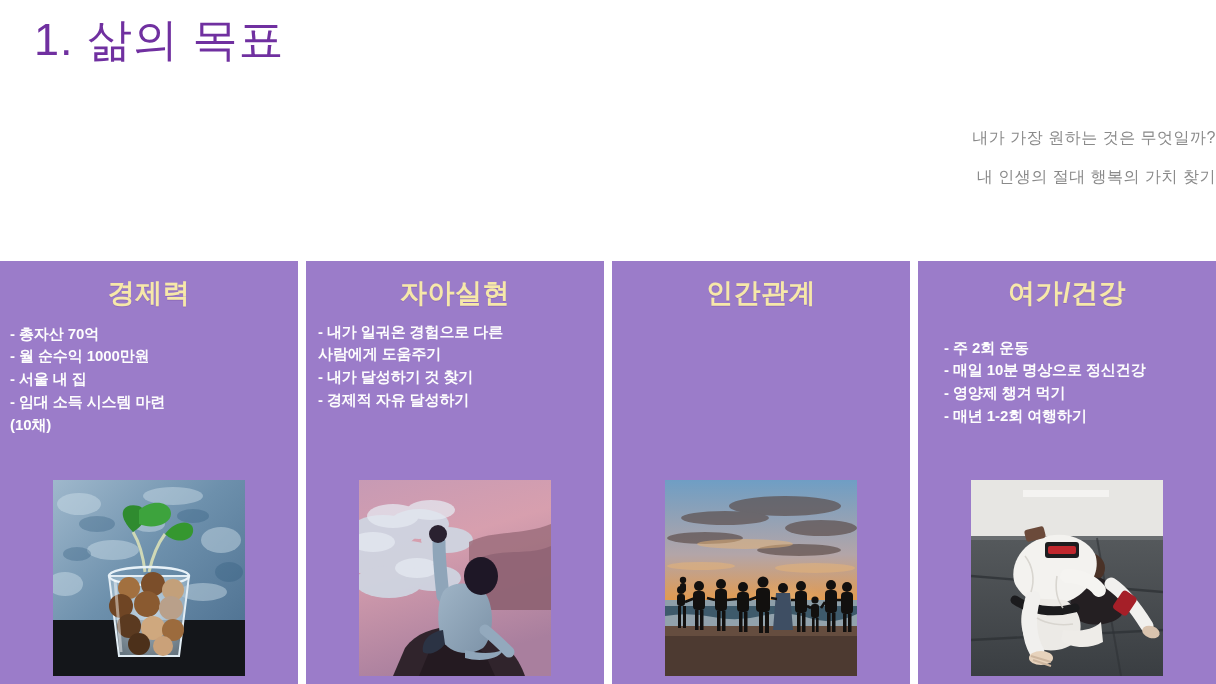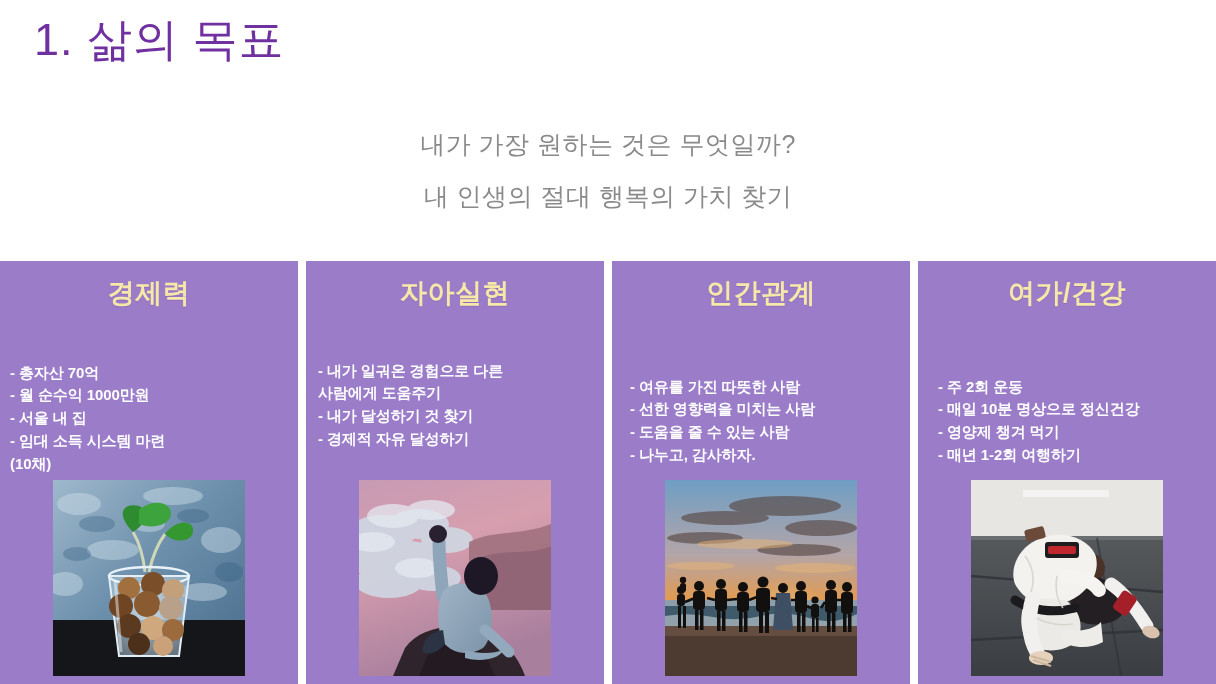--- a/index.html
+++ b/index.html
@@ -35,23 +35,23 @@
     letter-spacing: 1px;
     white-space: nowrap;
   }
 
   
   .subtitle-block {
     position: absolute;
     left: 0;
     right: 0;
     top: 127px;
-    text-align: center;
+    text-align: right;
     color: #8a8a8a;
-    font-size: 25px;
+    font-size: 16px;
     font-weight: 400;
     line-height: 1.42;
     letter-spacing: 0.5px;
   }
   .subtitle-line { display: block; }
   .subtitle-line + .subtitle-line { margin-top: 16px; }
 
   
   .columns {
     position: absolute;
@@ -64,21 +64,20 @@
     background: #ffffff;
   }
   .column {
     flex: 1 1 0;
     position: relative;
     background: #9b7cc9;
     display: flex;
     flex-direction: column;
     align-items: center;
     overflow: hidden;
-    gap: 39px;
   }
 
   .col-header {
     margin-top: 18px;
     font-size: 27px;
     font-weight: 700;
     color: #F6E8A9;
     text-shadow: 0 1px 0 rgba(120,80,160,0.35);
     letter-spacing: 0.5px;
     line-height: 1.1;
@@ -96,21 +95,21 @@
     line-height: 1.52;
     letter-spacing: -0.1px;
     text-align: left;
   }
   .col-body .bullet { display: block; }
 
   
   .column[data-col="0"] .col-body { margin-top: 14px; }
   .column[data-col="1"] .col-body { padding-left: 12px; margin-top: 12px; }
   .column[data-col="2"] .col-body { padding-left: 18px; margin-top: 28px; }
-  .column[data-col="3"] .col-body { padding-left: 20px; margin-top: 28px; }
+  .column[data-col="3"] .col-body { padding-left: 26px; margin-top: 28px; }
 
   
   .photo {
     position: absolute;
     bottom: 8px;
     width: 192px;
     height: 196px;
     left: 50%;
     transform: translateX(-50%);
     overflow: hidden;
@@ -258,26 +257,20 @@
             <path d="M106 170 C120 174 134 174 144 170 C140 180 120 182 106 178 Z" fill="#8fa5b9"></path>
 
             <path d="M126 150 C136 158 144 166 150 172" stroke="#93a9bd" stroke-width="11" stroke-linecap="round" fill="none"></path>
           </g>
         </svg>
       </div>
     </div>
 
     <div class="column" data-col="2">
       <div class="col-header">인간관계</div>
-      <div class="col-body">
-        <span class="bullet">-  여유를 가진  따뜻한 사람</span>
-        <span class="bullet">-  선한 영향력을 미치는 사람</span>
-        <span class="bullet">-  도움을 줄 수 있는 사람</span>
-        <span class="bullet">-  나누고, 감사하자.</span>
-      </div>
       <div class="photo">
         <svg viewBox="0 0 192 196" preserveAspectRatio="none" aria-hidden="true">
           <defs>
             <linearGradient id="c3sky" x1="0" y1="0" x2="0" y2="1">
               <stop offset="0%" stop-color="#6f9ec4"></stop>
               <stop offset="38%" stop-color="#b3a5a8"></stop>
               <stop offset="62%" stop-color="#e39a4e"></stop>
               <stop offset="82%" stop-color="#f0b163"></stop>
               <stop offset="100%" stop-color="#a6724a"></stop>
             </linearGradient>

